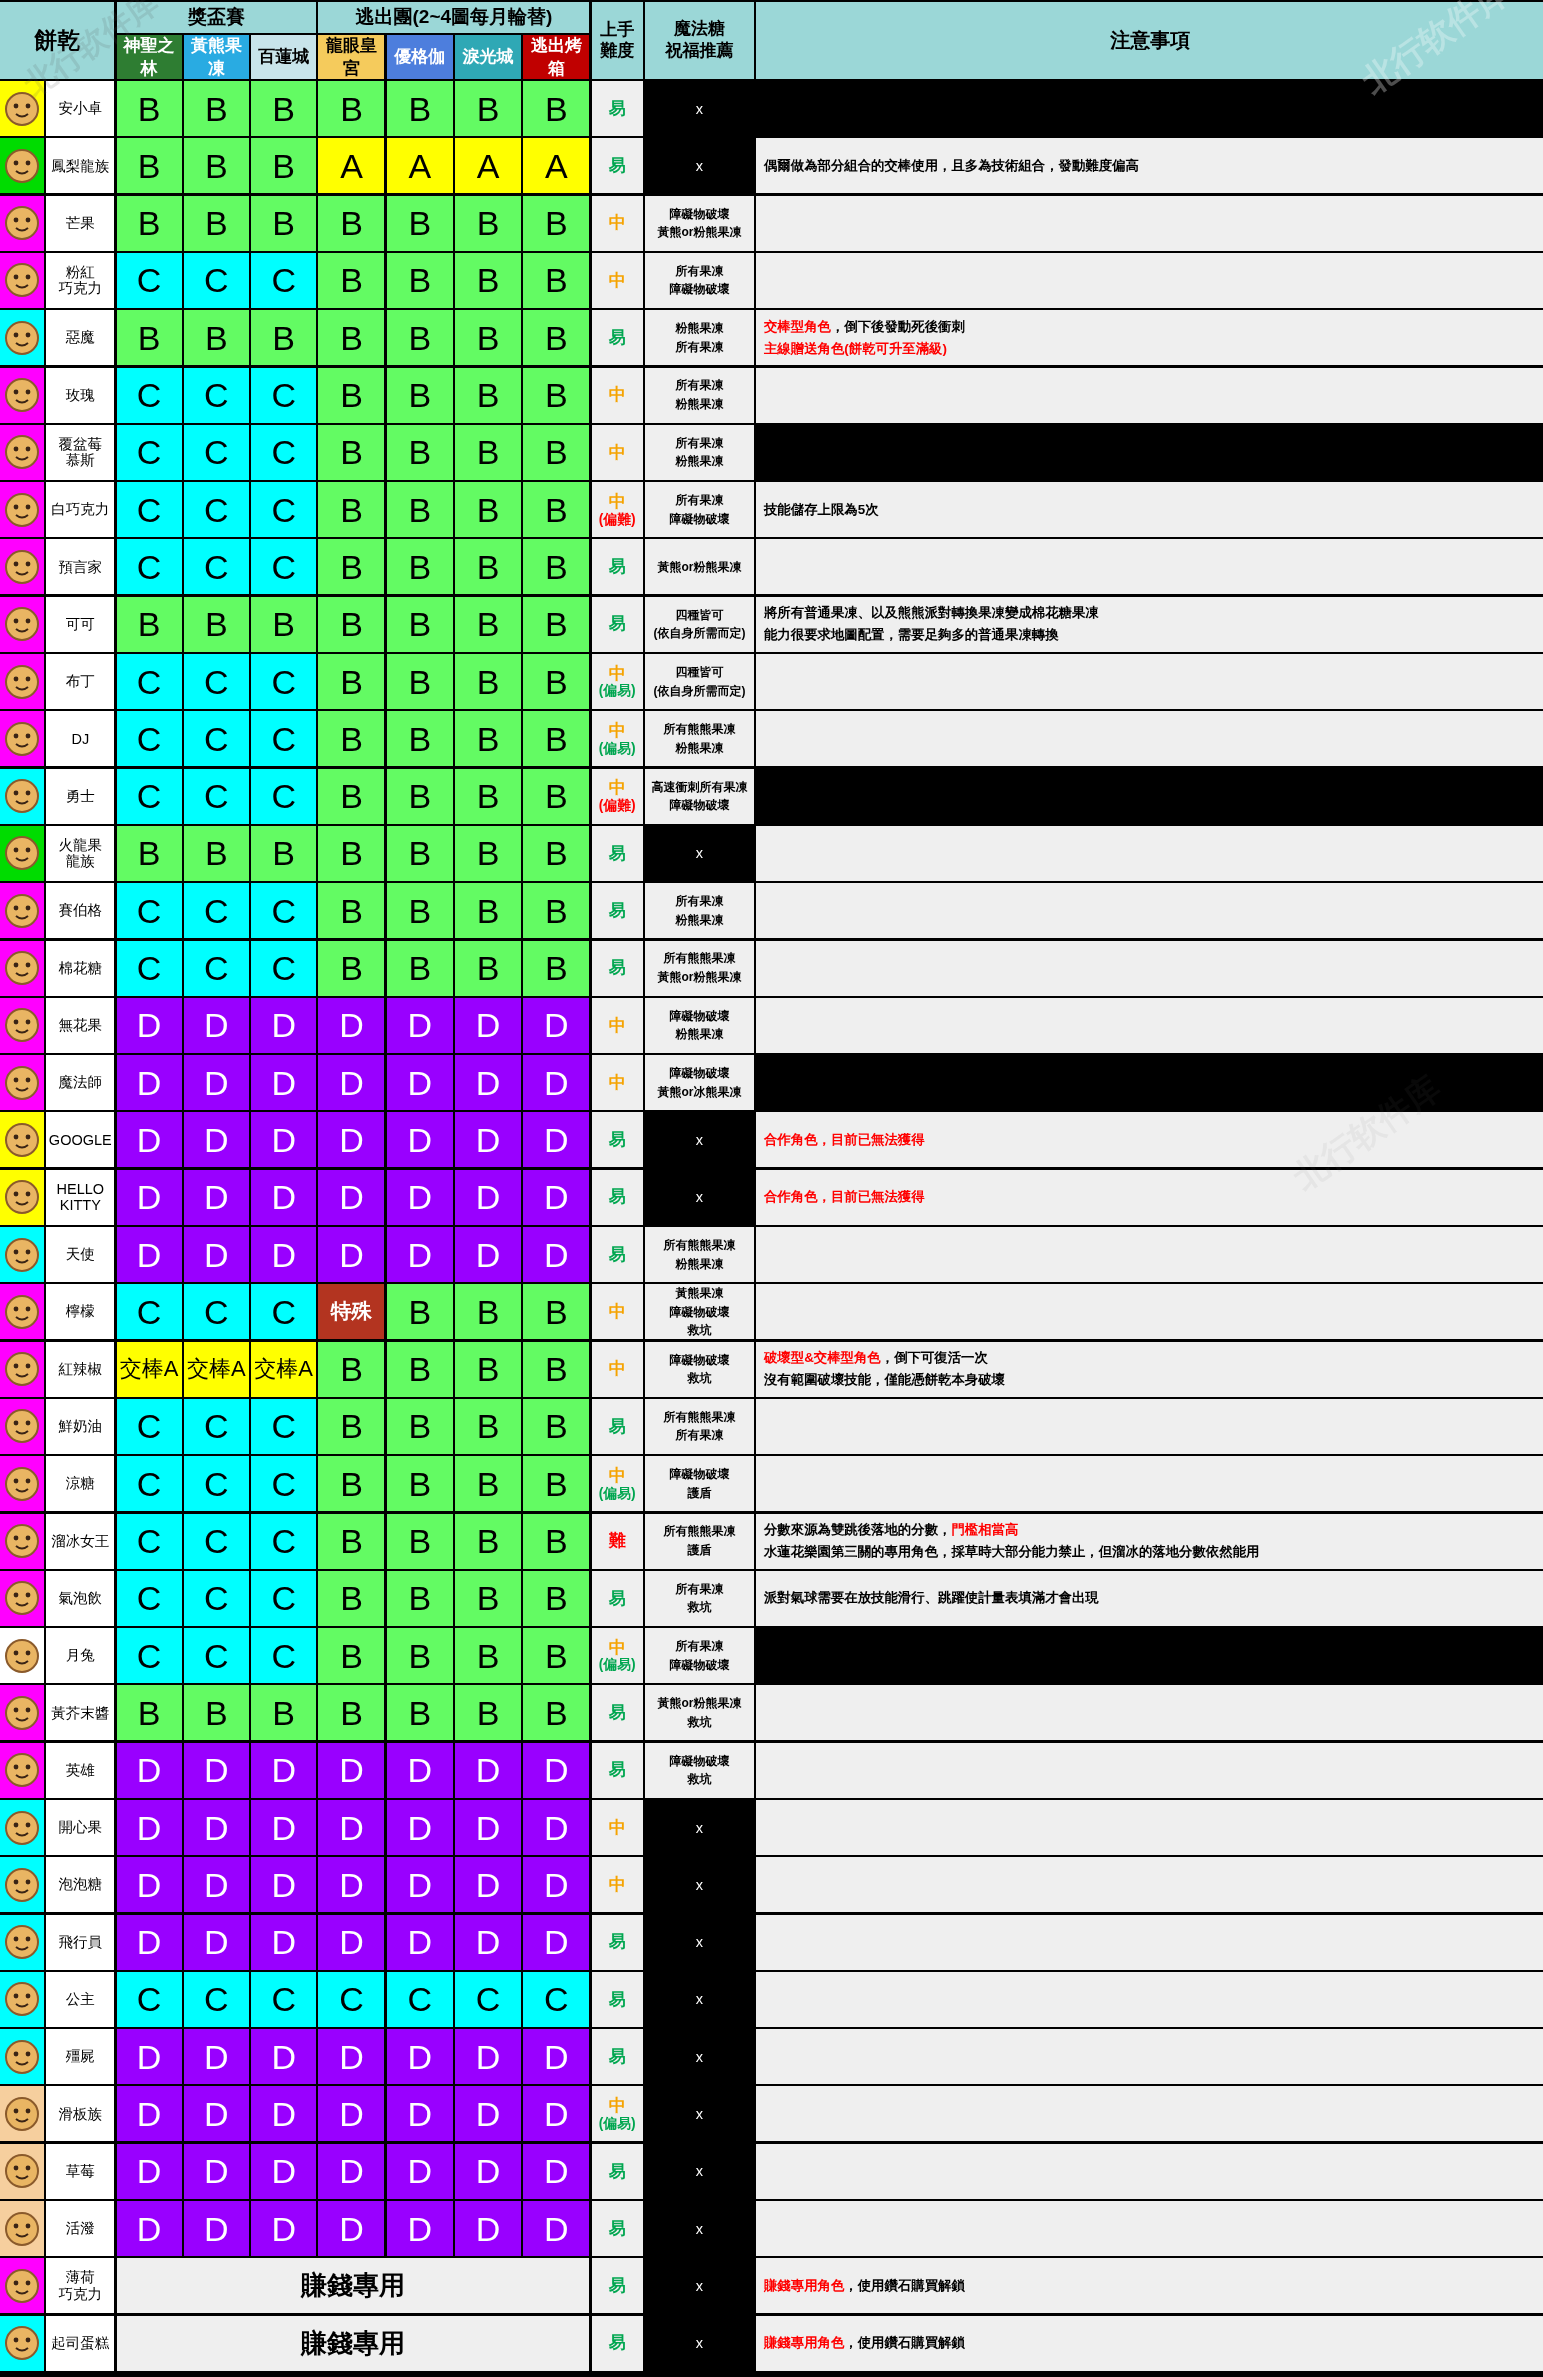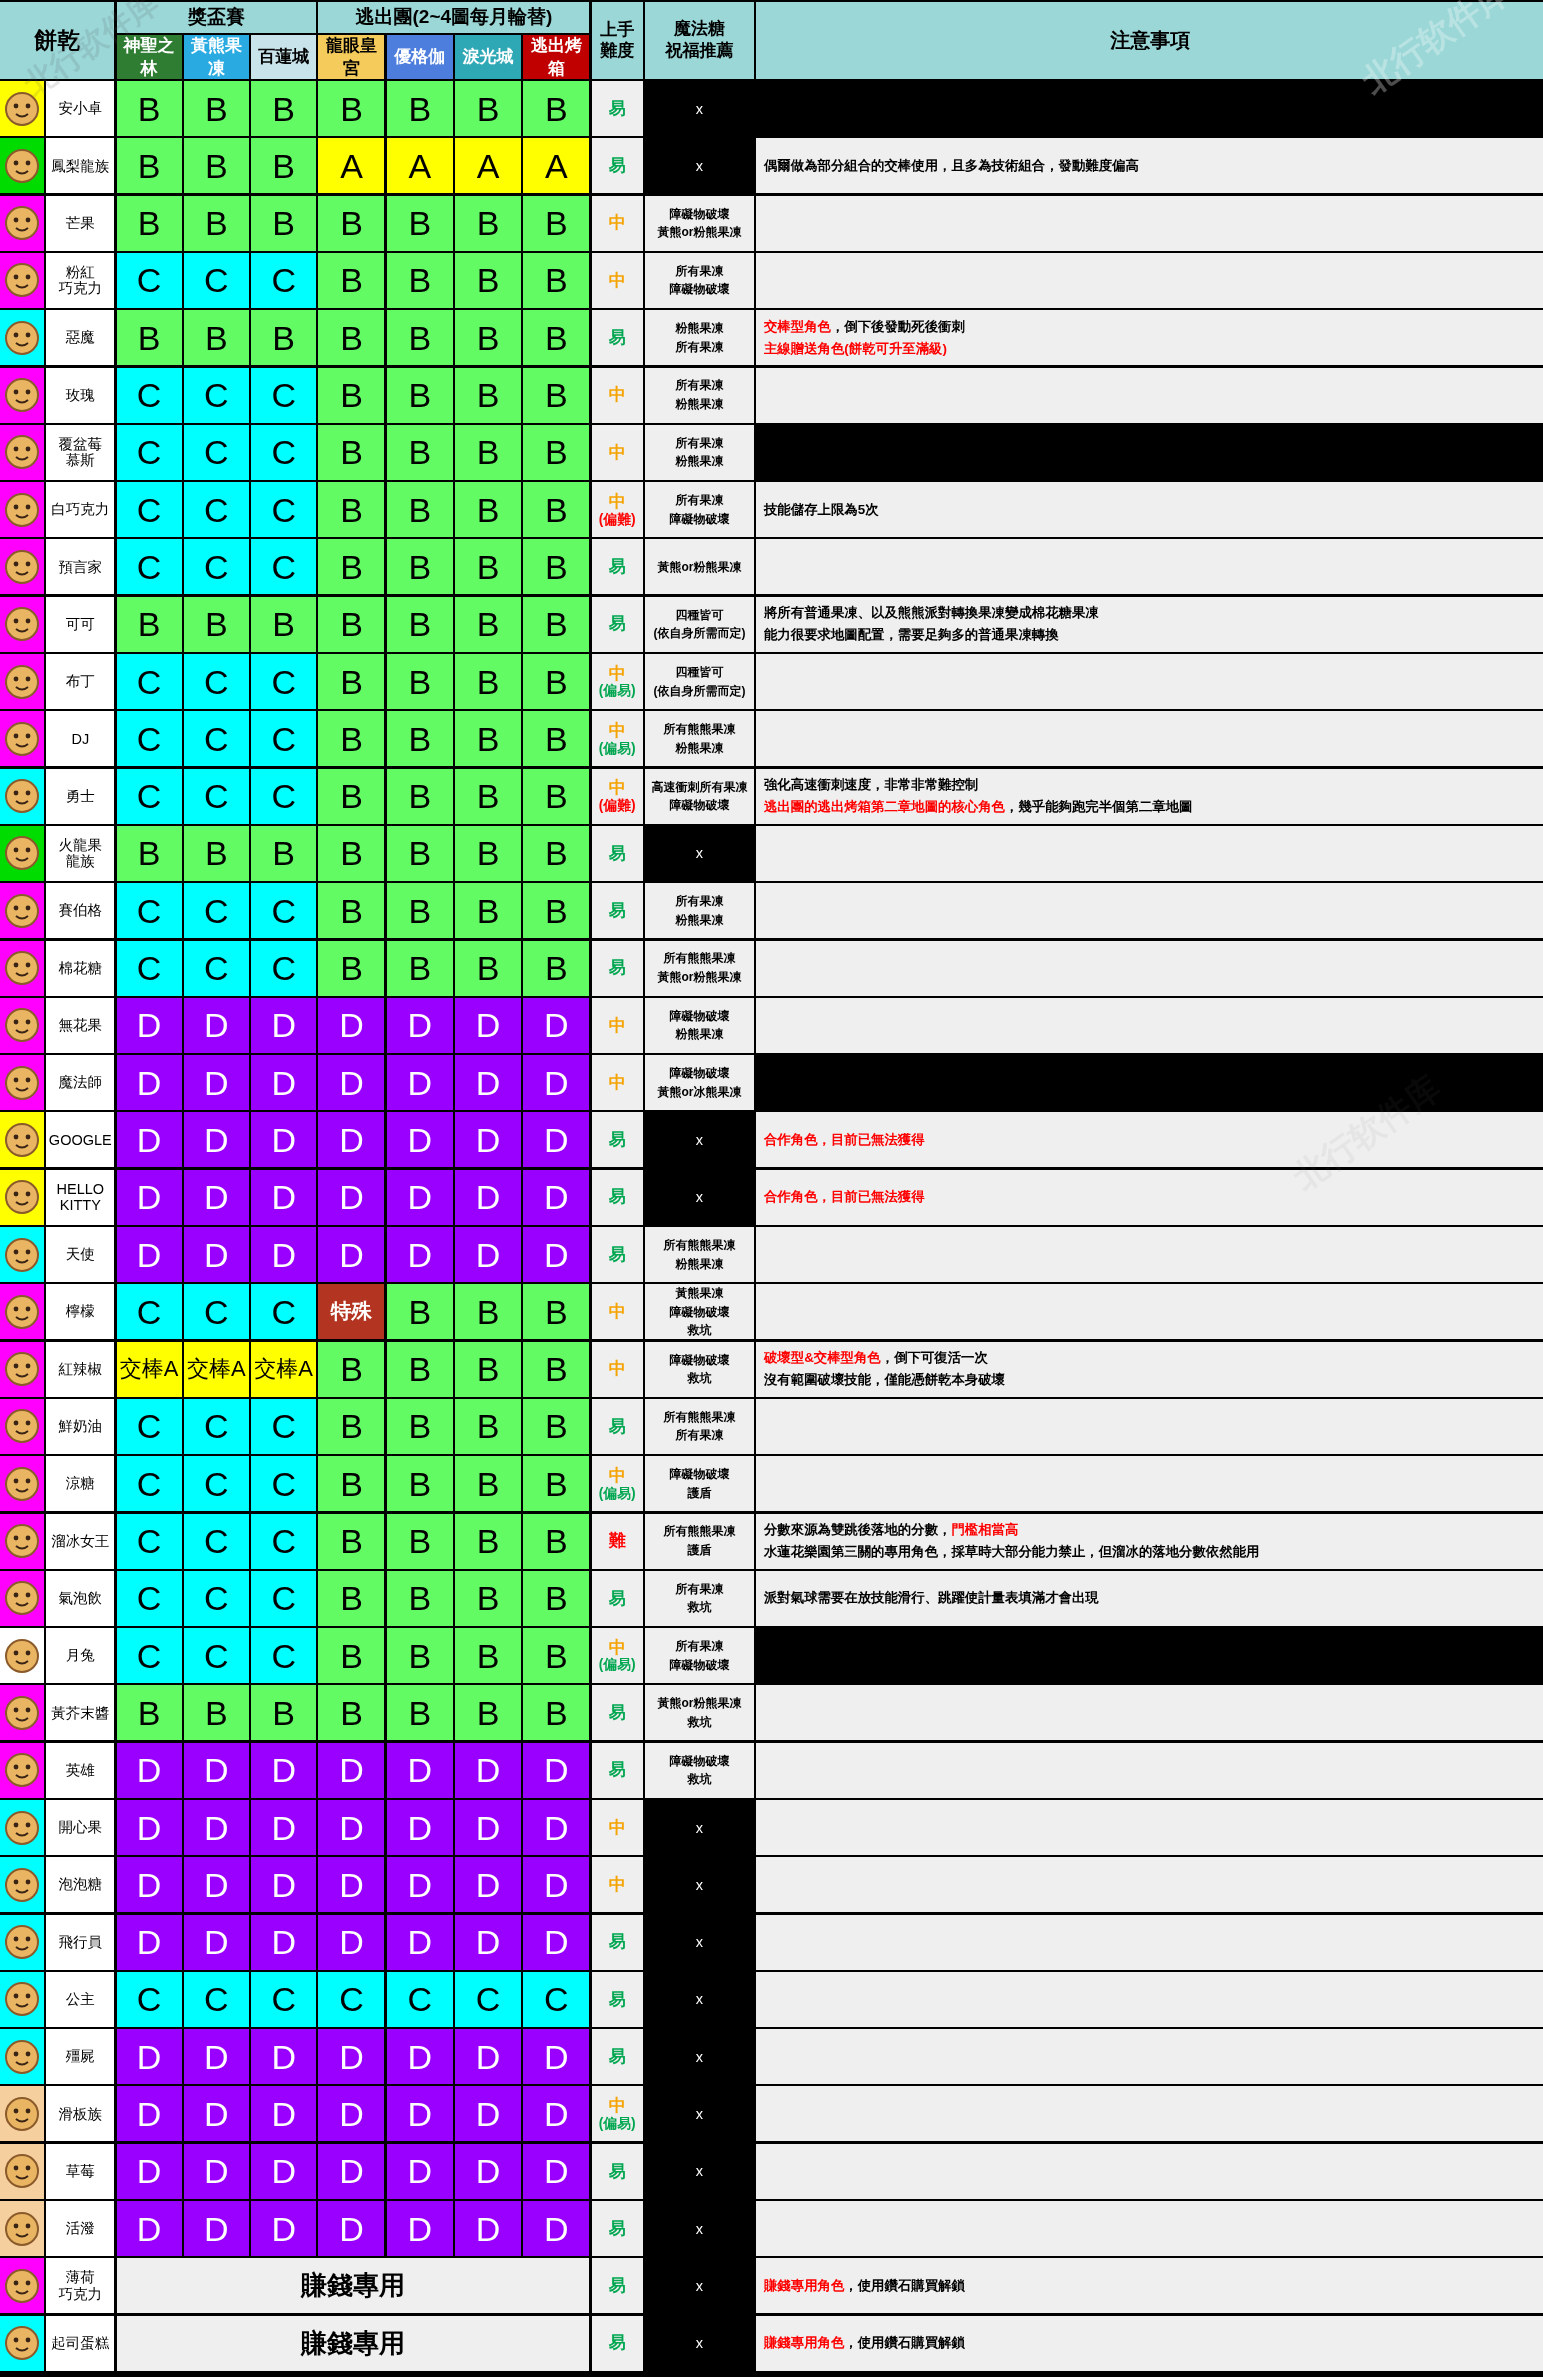--- a/index.html
+++ b/index.html
@@ -404,24 +404,20 @@
         <div class="cell grade" style="background: rgb(99, 251, 99); color: rgb(0, 0, 0);">B</div>
         <div class="cell grade" style="background: rgb(99, 251, 99); color: rgb(0, 0, 0);">B</div>
         <div class="cell diff-cell">
           <span class="diff-main" style="color: rgb(245, 163, 0);">中</span>
           <span class="diff-sub" style="color: rgb(255, 0, 0);">(偏難)</span>
         </div>
         <div class="cell magic-cell">
           <span>高速衝刺所有果凍</span>
           <span>障礙物破壞</span>
         </div>
-        <div class="cell note-cell">
-          <span class="note-line"><span>強化高速衝刺速度，非常非常難控制</span></span>
-          <span class="note-line"><span class="red">逃出團的逃出烤箱第二章地圖的核心角色</span><span>，幾乎能夠跑完半個第二章地圖</span></span>
-        </div>
       </div>
       <div class="row">
         <div class="cell avatar-cell" style="background: rgb(0, 220, 0);">
           <svg viewBox="0 0 40 40">
             <circle cx="20" cy="20" r="16" fill="#E9B563" stroke="#8A5A2B" stroke-width="2"></circle>
             <circle cx="14" cy="17" r="2.4" fill="#3A2415"></circle>
             <circle cx="26" cy="17" r="2.4" fill="#3A2415"></circle>
             <path d="M14 25 q6 5 12 0" stroke="#3A2415" stroke-width="2" fill="none"></path>
           </svg>
         </div>

